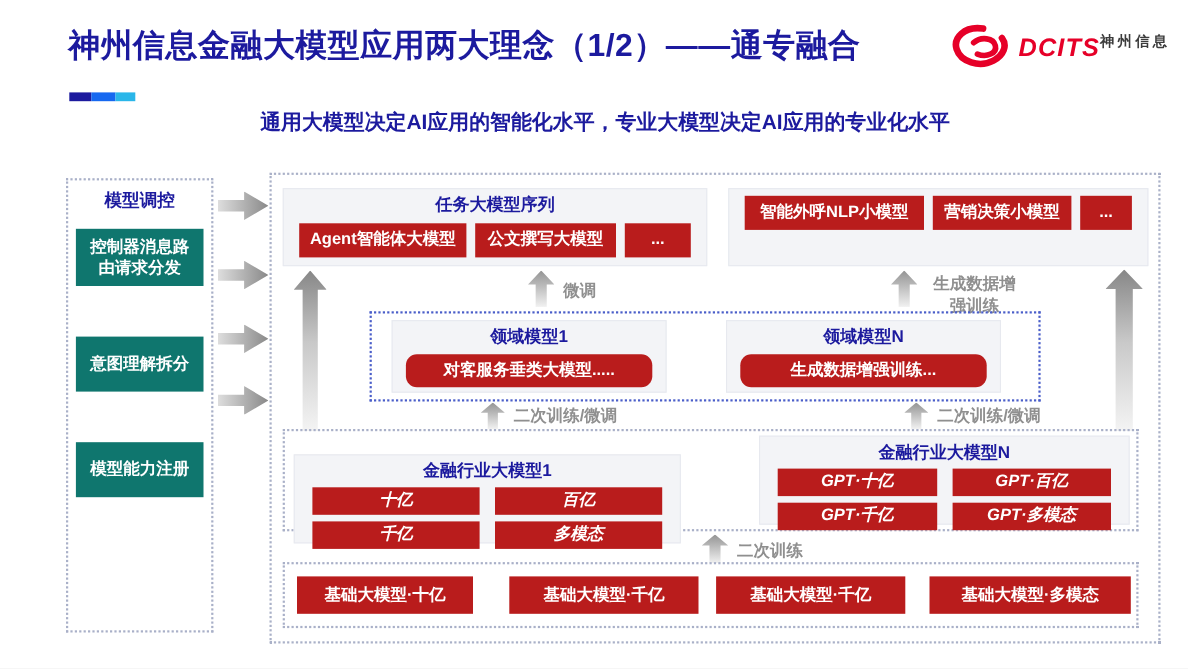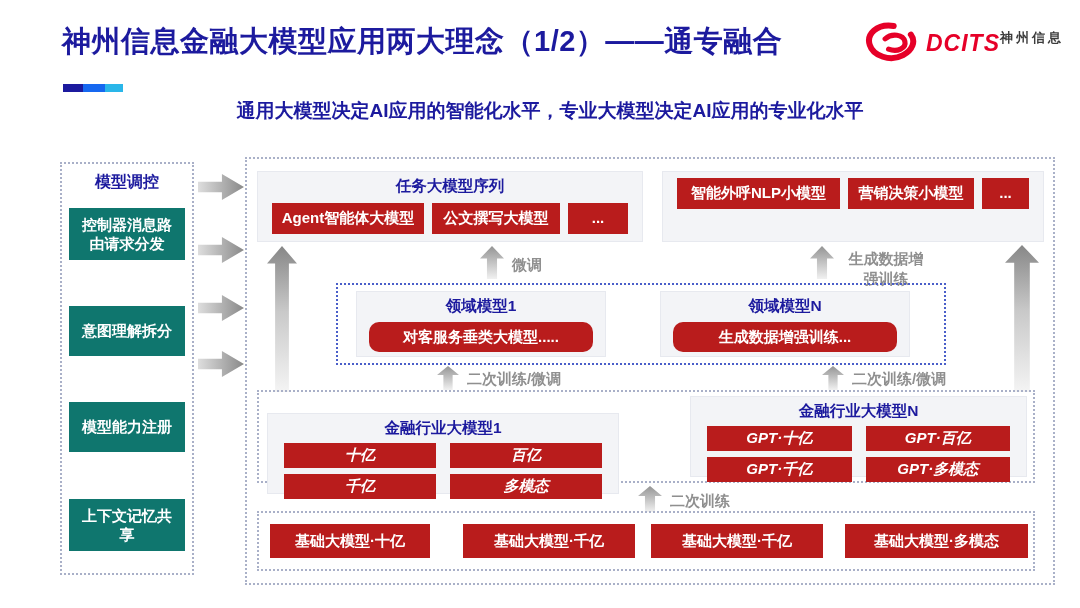--- a/index.html
+++ b/index.html
@@ -90,21 +90,20 @@
       <span class="logo-brand">DCITS</span>
       <span class="logo-brand-cn">神州信息</span>
     </div>
   </div>
 
   <div class="sidebar">
     <div class="sidebar-title">模型调控</div>
     <div class="sidebar-item" style="top:44px; height:52px;">控制器消息路由请求分发</div>
     <div class="sidebar-item" style="top:142px; height:50px;">意图理解拆分</div>
     <div class="sidebar-item" style="top:238px; height:50px;">模型能力注册</div>
-    <div class="sidebar-item" style="top:335px; height:52px;">上下文记忆共享</div>
   </div>
 
   <div class="arrow-right" style="left:198px; top:174px; width:46px; height:26px;"></div>
   <div class="arrow-right" style="left:198px; top:237px; width:46px; height:26px;"></div>
   <div class="arrow-right" style="left:198px; top:295px; width:46px; height:26px;"></div>
   <div class="arrow-right" style="left:198px; top:351px; width:46px; height:26px;"></div>
 
   <div class="main-box"></div>
 
   <div class="group" style="left:257px; top:171px; width:386px; height:71px;">

